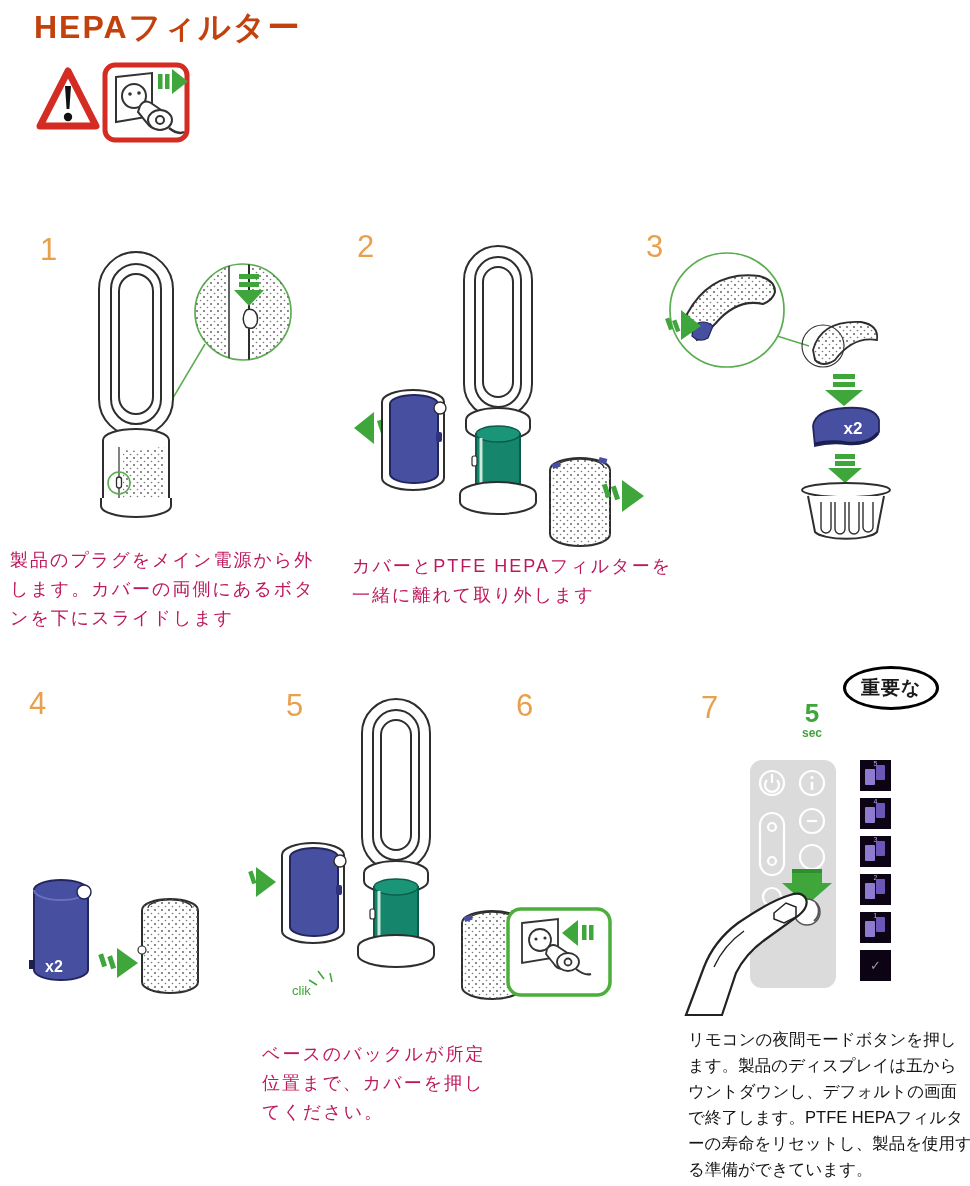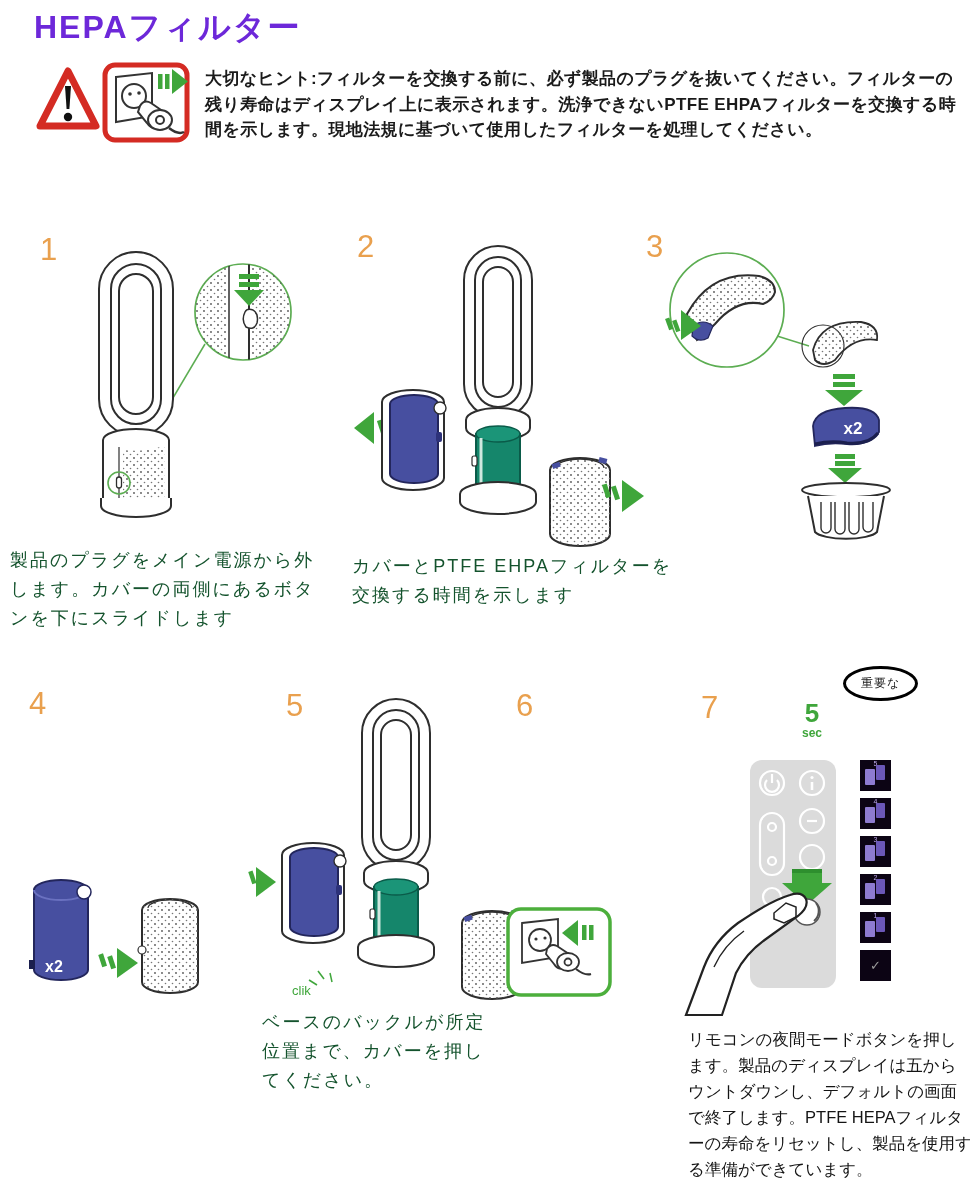--- a/index.html
+++ b/index.html
@@ -1,28 +1,28 @@
 <!DOCTYPE html>
 <html><head>
 <meta charset="utf-8">
 <style>
   *{margin:0;padding:0;box-sizing:border-box}
   html,body{background:#fff}
   body{font-family:"Liberation Sans","DejaVu Sans",sans-serif;color:#1a1a1a}
   .page{position:relative;width:970px;height:1186px;background:#fff;overflow:hidden}
   .abs{position:absolute}
-  .title{position:absolute;left:34px;top:6px;font-size:32px;font-weight:600;letter-spacing:2px;color:#6d28d9}
+  .title{position:absolute;left:34px;top:6px;font-size:32px;font-weight:600;letter-spacing:2px;color:#c2410c}
   .warn-text{position:absolute;left:205px;top:66px;width:762px;font-size:17px;font-weight:700;line-height:1.5;letter-spacing:.4px}
   .step-num{position:absolute;font-size:31px;font-weight:400;color:#E9A04E}
-  .caption{position:absolute;font-size:18px;line-height:1.62;letter-spacing:2px;color:#14532d}
+  .caption{position:absolute;font-size:18px;line-height:1.62;letter-spacing:2px;color:#be185d}
   .caption7{position:absolute;font-size:16.5px;line-height:1.58;letter-spacing:0;color:#141414}
   .timer{position:absolute;left:780px;top:700px;width:64px;text-align:center;color:#3FA63B;font-weight:700}
   .timer .v{display:block;font-size:26px;line-height:1}
   .timer .u{display:block;font-size:12px;line-height:1.2}
-  .important{position:absolute;left:843px;top:666px;border:3px solid #000;border-radius:50%;padding:6px 15px;font-size:12px;font-weight:400;letter-spacing:1px;background:#fff}
+  .important{position:absolute;left:843px;top:666px;border:3px solid #000;border-radius:50%;padding:6px 15px;font-size:19px;font-weight:700;letter-spacing:1px;background:#fff}
   .screens{position:absolute;left:860px;top:760px;display:flex;flex-direction:column;gap:7px}
   .screen{position:relative;width:31px;height:31px;background:#0C0414}
   .scr-num{position:absolute;top:0;left:50%;transform:translateX(-50%);color:#BDA9EA;font-size:7px;line-height:1}
   .flt1{position:absolute;left:5px;top:9px;width:10px;height:16px;background:#8E7BD0;border-radius:1px}
   .flt2{position:absolute;left:16px;top:5px;width:9px;height:15px;background:#6B57B8;border-radius:1px}
   .screen-check{display:flex;align-items:center;justify-content:center;color:#9a9a9a;font-size:13px}
   svg{display:block;overflow:visible}
 </style>
 </head>
 <body>
@@ -51,21 +51,20 @@
       <circle cx="58" cy="58" r="4"></circle>
     </g>
     <path d="M67 66 q9 7 15 4" fill="none" stroke="#333" stroke-width="2.5"></path>
     <g fill="#3FA63B">
       <rect x="56" y="12" width="4.5" height="15"></rect>
         <rect x="63" y="12" width="4.5" height="15"></rect>
       <polygon points="70,7 86,19.5 70,32"></polygon>
     </g>
   </svg>
 
-  <p class="warn-text">大切なヒント:フィルターを交換する前に、必ず製品のプラグを抜いてください。フィルターの残り寿命はディスプレイ上に表示されます。洗浄できないPTFE EHPAフィルターを交換する時間を示します。現地法規に基づいて使用したフィルターを処理してください。</p>
 
   <div class="step-num" style="left:40px;top:232px">1</div>
   <div class="step-num" style="left:357px;top:229px">2</div>
   <div class="step-num" style="left:646px;top:229px">3</div>
   <div class="step-num" style="left:29px;top:686px">4</div>
   <div class="step-num" style="left:286px;top:688px">5</div>
   <div class="step-num" style="left:516px;top:688px">6</div>
   <div class="step-num" style="left:701px;top:690px">7</div>
 
   <svg class="abs" style="left:55px;top:246px" width="255" height="300" viewBox="0 0 255 300">
@@ -357,17 +356,17 @@
       <span class="scr-num">1</span>
       <span class="flt1"></span>
         <span class="flt2"></span>
     </div>
     <div class="screen screen-check">
       <span>✓</span>
     </div>
   </div>
 
   <p class="caption" style="left:10px;top:546px;width:322px">製品のプラグをメイン電源から外します。カバーの両側にあるボタンを下にスライドします</p>
-  <p class="caption" style="left:352px;top:552px;width:330px">カバーとPTFE EHPAフィルターを交換する時間を示します</p>
-  <p class="caption" style="left:262px;top:1008px;width:228px">ベースのバックルが所定位置まで、カバーを押してください。</p>
+  <p class="caption" style="left:352px;top:552px;width:330px">カバーとPTFE HEPAフィルターを一緒に離れて取り外します</p>
+  <p class="caption" style="left:262px;top:1040px;width:228px">ベースのバックルが所定位置まで、カバーを押してください。</p>
   <p class="caption7" style="left:688px;top:1026px;width:284px">リモコンの夜間モードボタンを押します。製品のディスプレイは五からウントダウンし、デフォルトの画面で終了します。PTFE HEPAフィルターの寿命をリセットし、製品を使用する準備ができています。</p>
 
 </div>
 
 </body></html>

